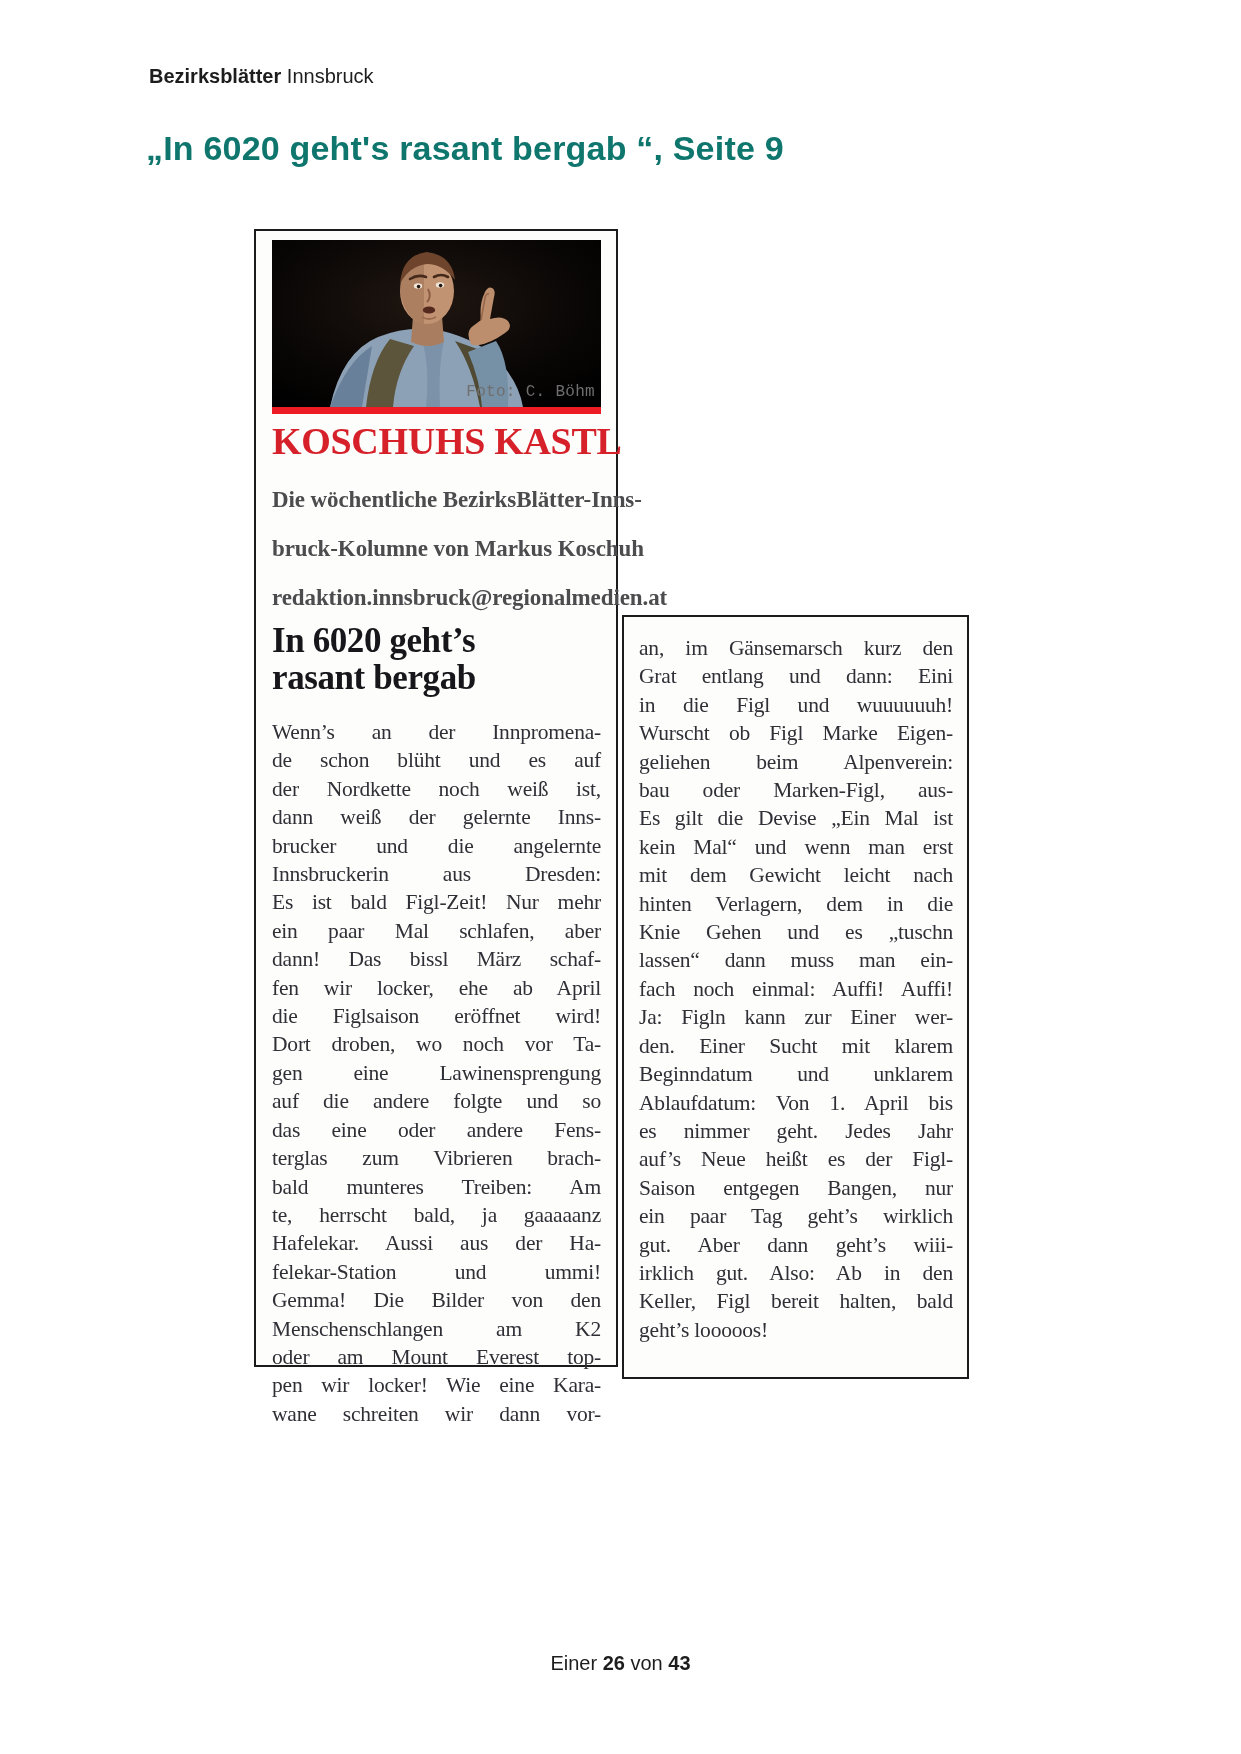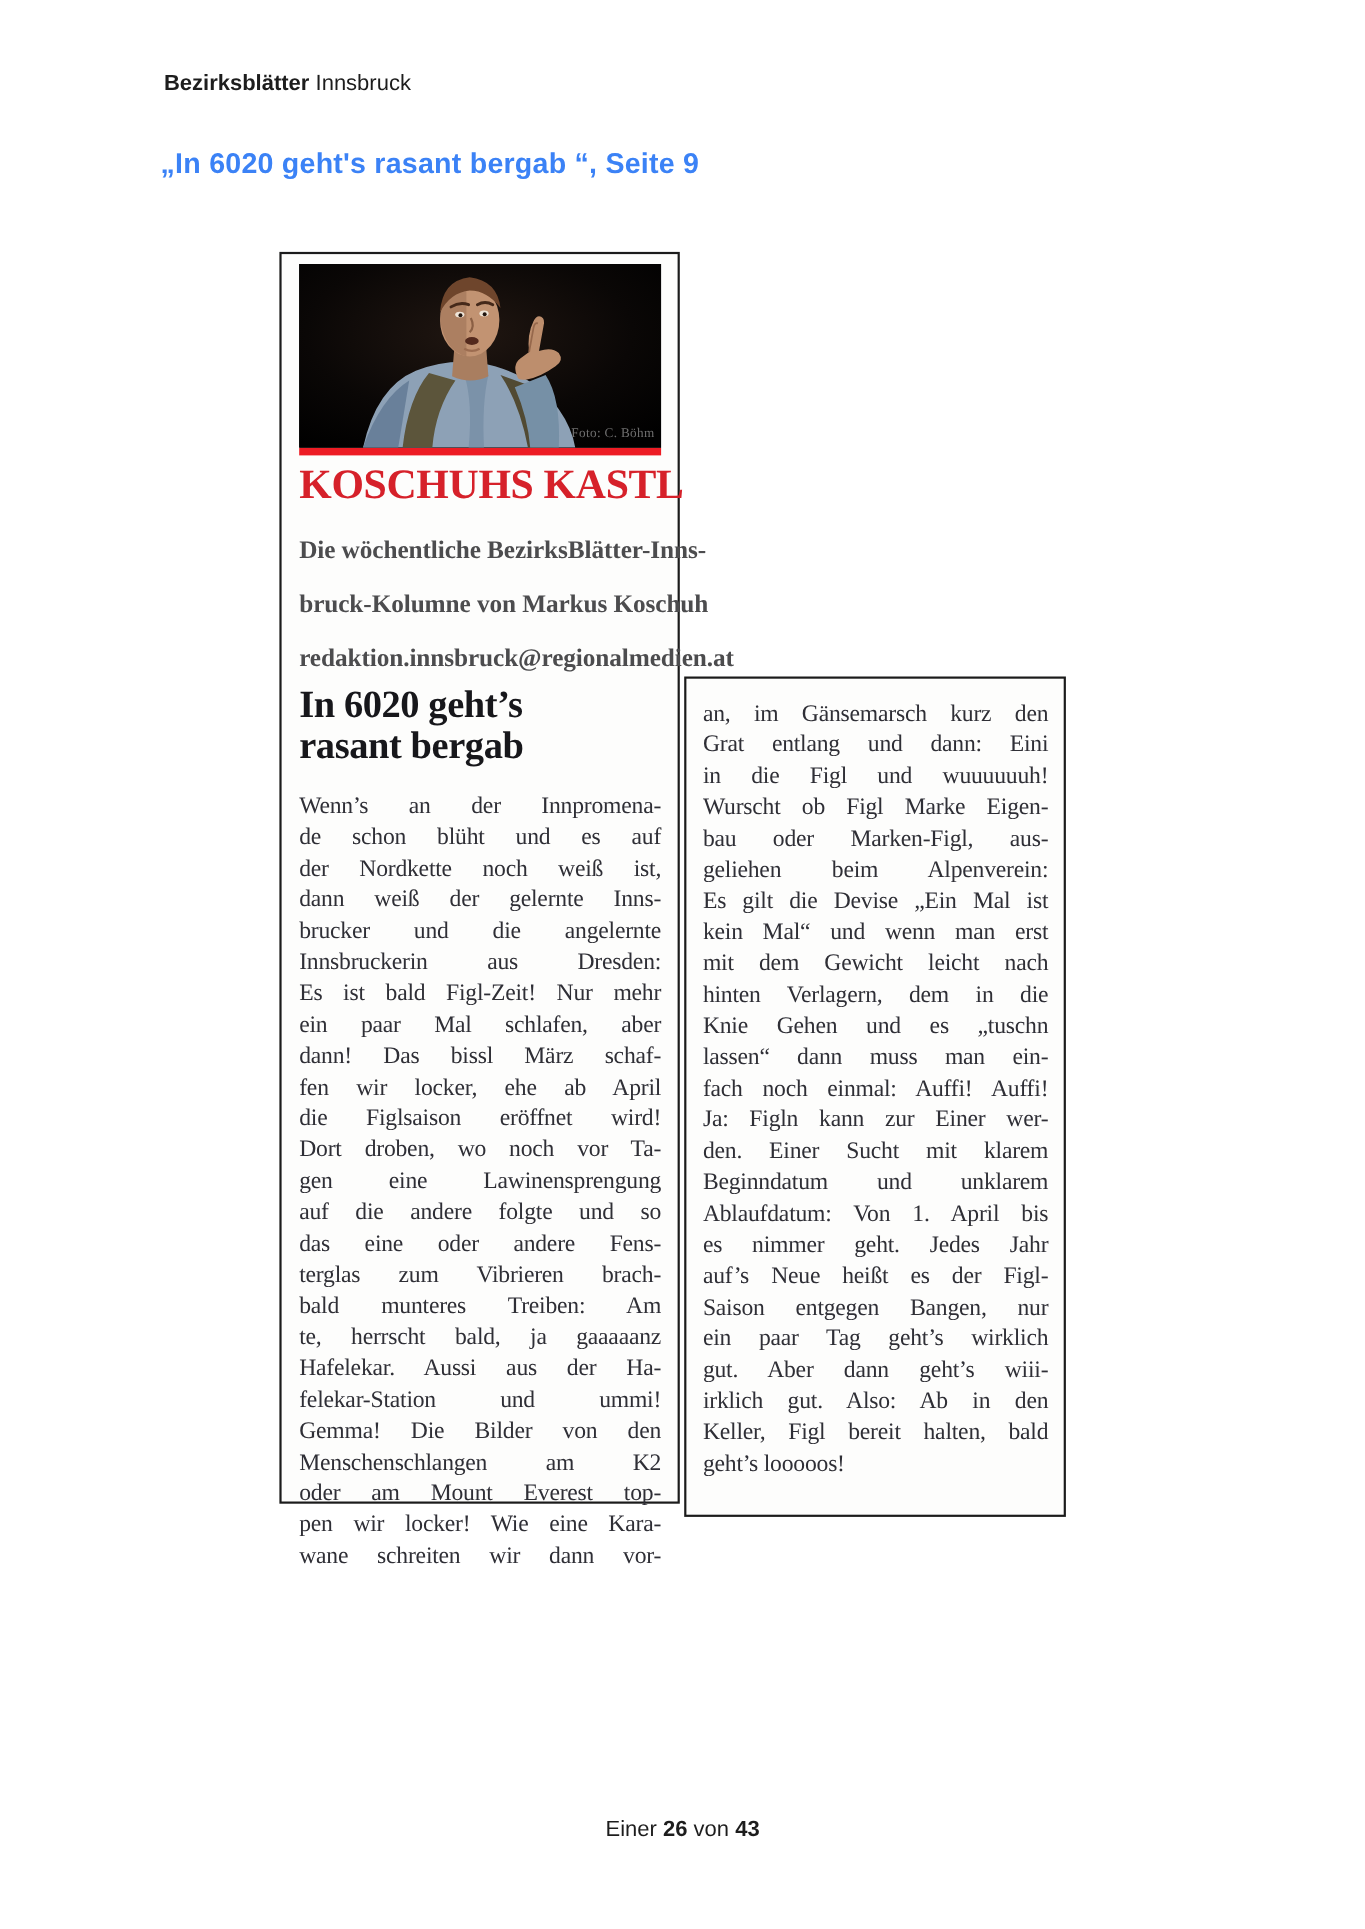--- a/index.html
+++ b/index.html
@@ -12,21 +12,21 @@
     overflow:hidden;
   }
   
   .brand{
     position:absolute;left:149px;top:64px;
     font-size:20px;line-height:24px;color:#1d1d1d;
   }
   .brand .b{font-weight:bold;}
   .heading{
     position:absolute;left:146px;top:133px;margin:0;
-    font-size:26px;font-weight:bold;color:#3b82f6;line-height:30px;
+    font-size:34px;font-weight:bold;color:#0f766e;line-height:30px;
     letter-spacing:0.2px;
   }
   
   .clip{
     position:absolute;
     border:2px solid #1b1b1b;
     background:#fdfdfc;
     box-sizing:border-box;
     font-family:"Liberation Serif","DejaVu Serif",serif;
   }
@@ -38,22 +38,22 @@
     left:622px;top:615px;width:347px;height:764px;
     padding:17px 14px 0 15px;
   }
   
   .photo{
     position:relative;width:329px;height:167px;background:#060606;overflow:hidden;
   }
   .photo svg{display:block;width:100%;height:100%;}
   .credit{
     position:absolute;right:6px;bottom:6px;
-    font-family:Liberation Serif, serif;
-    font-size:12px;color:#6f6f6f;letter-spacing:0.3px;
+    font-family:Liberation Mono, monospace;
+    font-size:16px;color:#6f6f6f;letter-spacing:0.3px;
   }
   .redbar{
     width:329px;height:7px;background:var(--accent-red,#ed1c24);
   }
   
   .kicker{
     margin-top:5px;
     font-size:38px;line-height:44px;font-weight:bold;
     color:var(--kicker-red,#d6212a);
     letter-spacing:-0.3px;white-space:nowrap;
@@ -188,22 +188,22 @@
         <div class="line">wane schreiten wir dann vor-</div>
       </div>
   </div>
 
   <div class="clip clip-right">
     <div class="body">
         <div class="line">an, im Gänsemarsch kurz den</div>
         <div class="line">Grat entlang und dann: Eini</div>
         <div class="line">in die Figl und wuuuuuuh!</div>
         <div class="line">Wurscht ob Figl Marke Eigen-</div>
+        <div class="line">geliehen beim Alpenverein:</div>
         <div class="line">bau oder Marken-Figl, aus-</div>
-        <div class="line">geliehen beim Alpenverein:</div>
         <div class="line">Es gilt die Devise „Ein Mal ist</div>
         <div class="line">kein Mal“ und wenn man erst</div>
         <div class="line">mit dem Gewicht leicht nach</div>
         <div class="line">hinten Verlagern, dem in die</div>
         <div class="line">Knie Gehen und es „tuschn</div>
         <div class="line">lassen“ dann muss man ein-</div>
         <div class="line">fach noch einmal: Auffi! Auffi!</div>
         <div class="line">Ja: Figln kann zur Einer wer-</div>
         <div class="line">den. Einer Sucht mit klarem</div>
         <div class="line">Beginndatum und unklarem</div>

